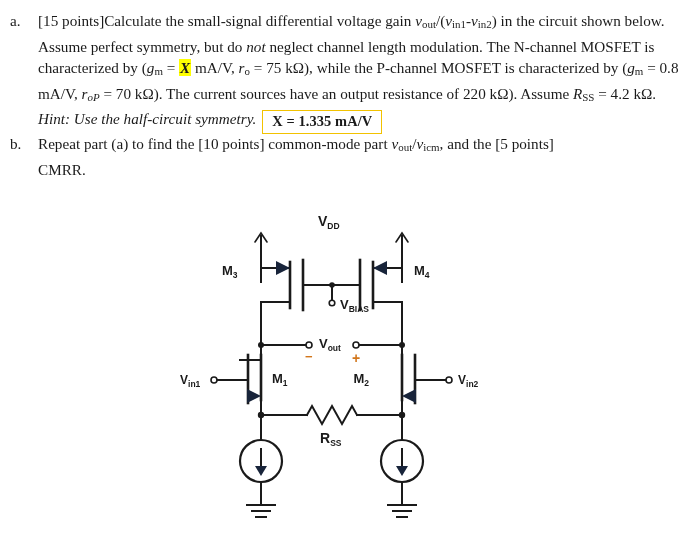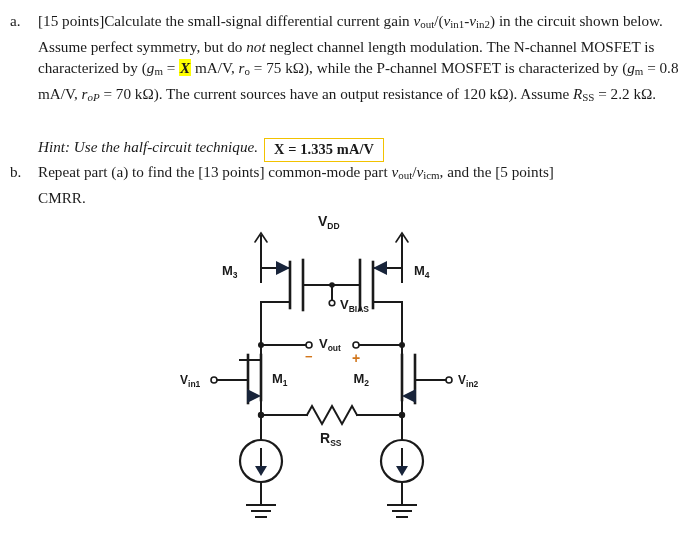--- a/index.html
+++ b/index.html
@@ -77,21 +77,20 @@
     background: #ffffff;
     padding: 1px 9px 2px 9px;
     margin-left: 6px;
     position: relative;
     top: 2px;
     font-weight: bold;
     font-size: 14.4px;
     line-height: 19px;
     letter-spacing: 0.1px;
     white-space: nowrap;
-    margin-top: 28px;
   }
 
   
   .circuit {
     position: absolute;
     left: 0;
     top: 200px;
     width: 606px;
     height: 339px;
     font-weight: bold;
@@ -130,33 +129,33 @@
   .term      { fill: #ffffff; stroke: #1a1a1a; stroke-width: 1.6; }
   .sign      { fill: #d2761b; font-family: "Liberation Sans","DejaVu Sans",sans-serif; }
 </style>
 </head>
 <body>
 
 <div class="problem">
 
   <div class="item item-a">
     <span class="marker">a.</span>
-    <span class="body-text"><span>[15 points]</span><span>Calculate the small-signal differential current gain </span><span class="var">v</span><span class="sub">out</span><span>/(</span><span class="var">v</span><span class="sub">in1</span><span>-</span><span class="var">v</span><span class="sub">in2</span><span>) in the</span>
+    <span class="body-text"><span>[15 points]</span><span>Calculate the small-signal differential voltage gain </span><span class="var">v</span><span class="sub">out</span><span>/(</span><span class="var">v</span><span class="sub">in1</span><span>-</span><span class="var">v</span><span class="sub">in2</span><span>) in the</span>
       <span>circuit shown below. Assume perfect symmetry, but do </span><span class="it">not</span><span> neglect channel length</span>
       <span>modulation. The N-channel MOSFET is characterized by (</span><span class="var">g</span><span class="sub">m</span><span> = </span><span class="hl">X</span><span> mA/V, </span><span class="var">r</span><span class="sub">o</span><span> = 75 kΩ),</span>
       <span>while the P-channel MOSFET is characterized by (</span><span class="var">g</span><span class="sub">m</span><span> = 0.8 mA/V, </span><span class="var">r</span><span class="sub-i">oP</span><span> = 70 kΩ). The</span>
-      <span>current sources have an output resistance of 120 kΩ). Assume </span><span class="var">R</span><span class="sub">SS</span><span> = 2.2 kΩ.</span>
+      <span>current sources have an output resistance of 220 kΩ). Assume </span><span class="var">R</span><span class="sub">SS</span><span> = 4.2 kΩ.</span>
       <br>
-      <span class="hint">Hint: Use the half-circuit technique.</span><span class="answer-box">X = 1.335 mA/V</span>
+      <span class="hint">Hint: Use the half-circuit symmetry.</span><span class="answer-box">X = 1.335 mA/V</span>
     </span>
   </div>
 
   <div class="item item-b">
     <span class="marker">b.</span>
-    <span class="body-text"><span>Repeat part (a) to find the </span><span>[13 points]</span><span> common-mode part </span><span class="var">v</span><span class="sub">out</span><span>/</span><span class="var">v</span><span class="sub">icm</span><span>, and the </span><span>[5 points]</span>
+    <span class="body-text"><span>Repeat part (a) to find the </span><span>[10 points]</span><span> common-mode part </span><span class="var">v</span><span class="sub">out</span><span>/</span><span class="var">v</span><span class="sub">icm</span><span>, and the </span><span>[5 points]</span>
       <br>
       <span>CMRR.</span>
     </span>
   </div>
 
 </div>
 
 <div class="circuit">
 <svg width="695" height="339" viewBox="0 0 695 339" xmlns="http://www.w3.org/2000/svg">
 

